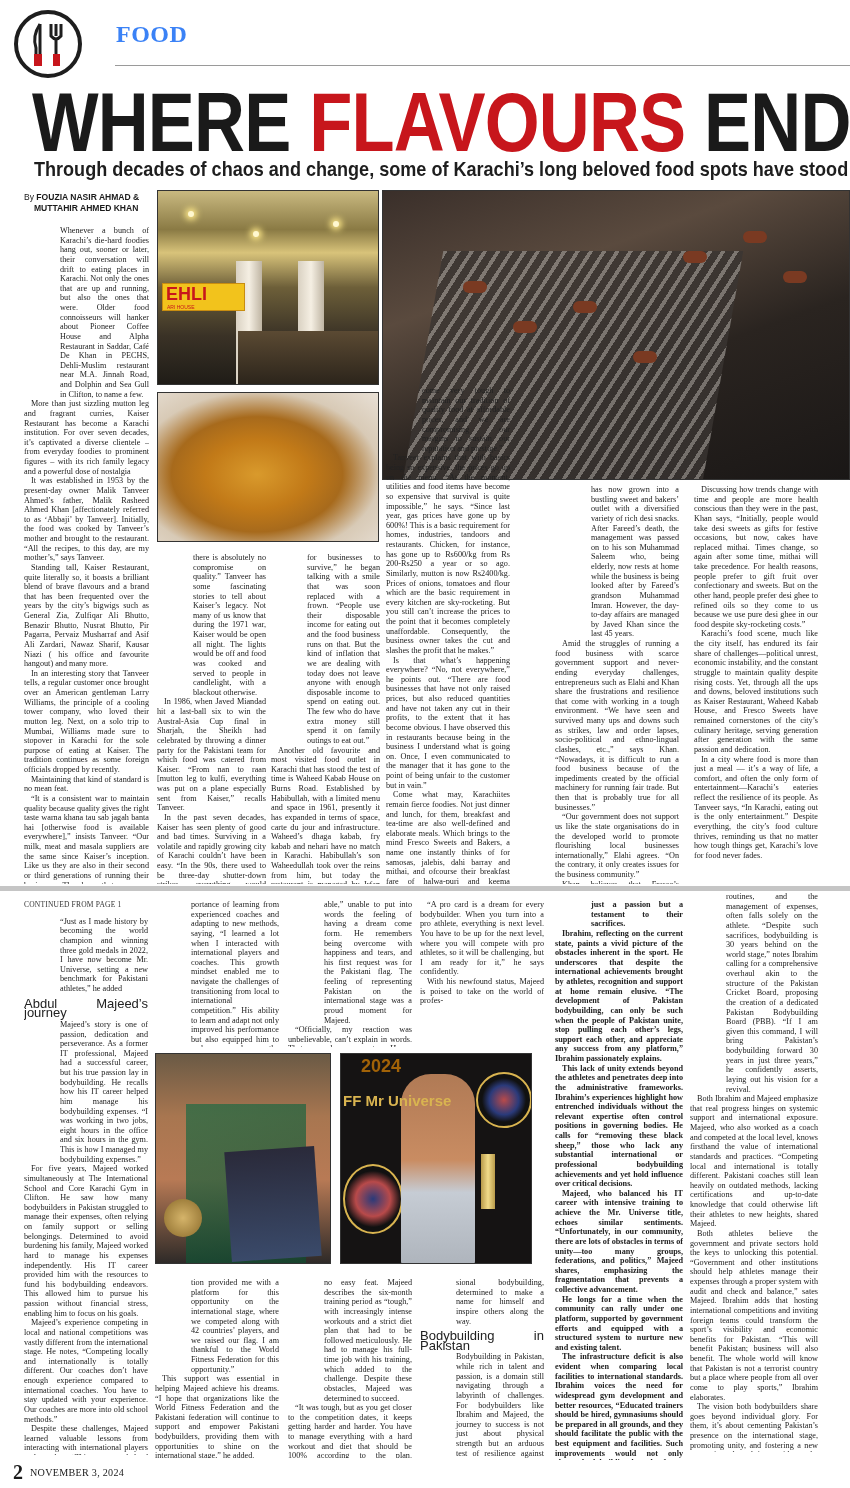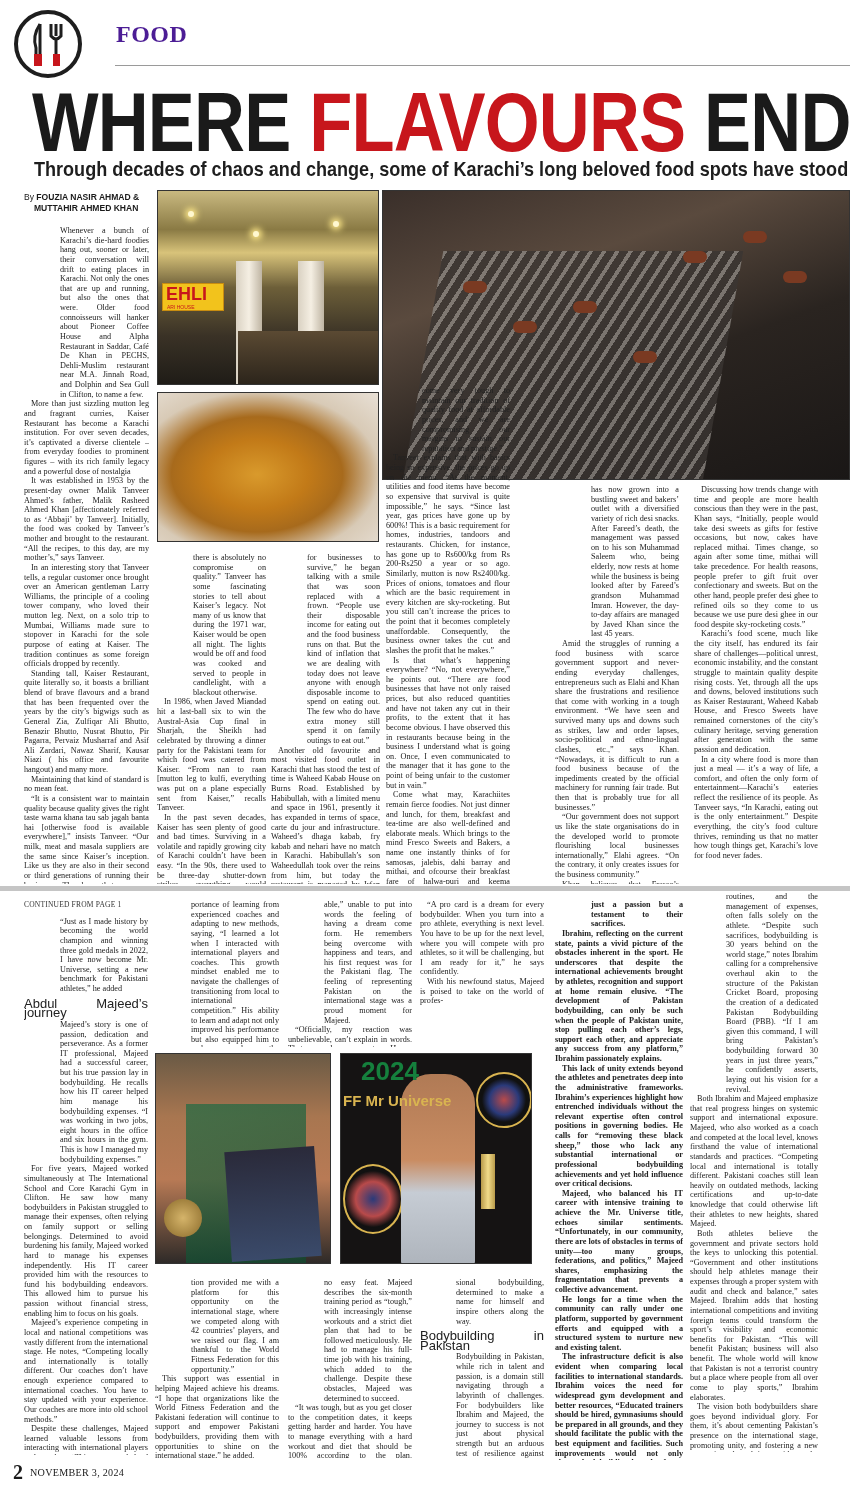--- a/index.html
+++ b/index.html
@@ -4,21 +4,21 @@
 <style>
   * { box-sizing: border-box; margin: 0; padding: 0; }
   html, body { width: 850px; height: 1488px; background: #ffffff; overflow: hidden; }
   body { position: relative; font-family: "DejaVu Serif", serif; color: #1a1a1a; }
 
   .abs { position: absolute; }
 
   
   .logo { left: 14px; top: 10px; width: 68px; height: 68px; border: 4px solid #1e1e1e; border-radius: 50%; }
   .logo svg { width: 100%; height: 100%; }
-  .section-label { left: 116px; top: 21px; font-family: "Liberation Serif", serif; font-weight: bold; font-size: 24px; color: #4c1d95; letter-spacing: 0.5px; text-align: right; }
+  .section-label { left: 116px; top: 21px; font-family: "Liberation Serif", serif; font-weight: bold; font-size: 24px; color: #3b82f6; letter-spacing: 0.5px; text-align: right; }
   .header-rule { left: 115px; top: 65px; width: 735px; height: 1px; background: #9a9a9a; }
 
   .headline { left: 32px; top: 82px; width: 818px; font-family: "Liberation Sans", sans-serif; font-weight: bold; font-size: 84px; line-height: 80px; letter-spacing: -1px; transform: scaleX(0.84); transform-origin: left top; white-space: nowrap; }
   .headline .red { color: #c7161c; }
 
   .deck { left: 34px; top: 157px; width: 820px; font-family: "Liberation Sans", sans-serif; font-weight: bold; font-size: 21px; white-space: nowrap; transform: scaleX(0.86); transform-origin: left top; color: #1e1e1e; }
 
   .byline { left: 24px; top: 191px; font-family: "Liberation Sans", sans-serif; font-size: 9.5px; line-height: 11px; transform: scaleX(0.9); transform-origin: left top; }
   .byline b { font-weight: bold; }
   .byline .l2 { padding-left: 11px; }
@@ -26,39 +26,39 @@
   
   .col { font-family: "Liberation Serif", serif; font-size: 8.2px; line-height: 9.62px; text-align: justify; color: #222; hyphens: auto; overflow: hidden; }
   .col p { text-indent: 7px; }
   .col p.noind { text-indent: 0; margin-left: 36px; }
   .col h4 { font-family: "Liberation Sans", sans-serif; font-weight: normal; font-size: 13px; margin: 5px 0 2px; text-indent: 0; }
   .cont-label { font-family: "Liberation Serif", serif; font-size: 7.5px; color: #333; margin-bottom: 7px; letter-spacing: 0.2px; }
 
   
   .photo { overflow: hidden; border: 1px solid #333; }
   .photo-restaurant { left: 157px; top: 190px; width: 222px; height: 195px; background: linear-gradient(180deg, #c9b980 0%, #8a7a44 20%, #d8c37a 32%, #6d5f39 50%, #3a3226 75%, #1f1c17 100%); }
-  .photo-restaurant .sign { position: absolute; left: 4px; top: 92px; width: 62px; height: 28px; background: #f2c31c; border: 1px solid #c88d10; }
+  .photo-restaurant .sign { position: absolute; left: 4px; top: 92px; width: 83px; height: 28px; background: #f2c31c; border: 1px solid #c88d10; }
   .photo-restaurant .sign span { display:block; font-family: "Liberation Sans", sans-serif; font-weight: bold; color: #c7161c; font-size: 18px; line-height: 20px; padding-left: 3px; }
   .photo-restaurant .sign small { display:block; font-family: "Liberation Sans", sans-serif; font-size: 5px; color:#c7161c; padding-left: 4px; line-height: 6px;}
   .photo-restaurant .pillar { position: absolute; top: 70px; width: 26px; height: 125px; background: linear-gradient(90deg, #d9d1c2, #f5efe3, #bfb5a3); }
   .photo-restaurant .counter { position:absolute; left: 80px; top: 140px; width: 140px; height: 55px; background: linear-gradient(180deg,#5b4a33,#2a231a); }
   .photo-restaurant .lamp { position:absolute; width:6px; height:6px; border-radius:50%; background:#fff8d0; box-shadow:0 0 6px 3px #ffe98a; }
 
   .photo-samosa { left: 157px; top: 392px; width: 222px; height: 150px; background: radial-gradient(ellipse at 45% 55%, #d99a2c 0%, #c27a18 30%, #a76a1c 50%, #d8cab6 72%, #e8e0d6 100%); }
   .photo-grill { left: 382px; top: 190px; width: 468px; height: 290px; background: linear-gradient(160deg, #3a2f2a 0%, #5a4a3e 30%, #2a2420 60%, #1a1716 100%); }
   .photo-grill .grate { position:absolute; left: 40px; top: 60px; width: 300px; height: 230px; background: repeating-linear-gradient(115deg, #8a8580 0 4px, #3a3532 4px 12px); transform: skewX(-10deg); opacity: 0.8; }
   .photo-grill .meat { position:absolute; width: 24px; height: 12px; border-radius: 6px; background: #7a3a22; }
 
   .photo-athlete1 { left: 155px; top: 1053px; width: 176px; height: 211px; background: linear-gradient(180deg, #6a5a45 0%, #a87650 30%, #b87a55 60%, #2e2a28 100%); }
   .photo-athlete1 .flag { position:absolute; left: 30px; top: 50px; width: 120px; height: 161px; background: linear-gradient(160deg,#1d6b44,#0f4c30); opacity:0.7; }
   .photo-athlete1 .medal { position:absolute; left: 8px; top: 145px; width: 38px; height: 38px; border-radius:50%; background: radial-gradient(circle,#d5b46a,#8a6a2a); }
   .photo-athlete1 .cert { position:absolute; left: 72px; top: 95px; width: 90px; height: 110px; background: linear-gradient(180deg,#2a2a3a,#3a4a6a); transform: rotate(-4deg); }
 
   .photo-athlete2 { left: 340px; top: 1053px; width: 192px; height: 211px; background: #151313; }
-  .photo-athlete2 .year { position:absolute; left: 20px; top: 2px; font-family: "Liberation Sans", sans-serif; font-weight: bold; font-size: 26px; color: #15803d; }
+  .photo-athlete2 .year { position:absolute; left: 20px; top: 2px; font-family: "Liberation Sans", sans-serif; font-weight: bold; font-size: 18px; color: #a16207; }
   .photo-athlete2 .banner { position:absolute; left: 2px; top: 38px; font-family: "Liberation Sans", sans-serif; font-weight: bold; font-size: 15px; color: #d9b450; white-space: nowrap; }
   .photo-athlete2 .body { position:absolute; left: 60px; top: 20px; width: 74px; height: 191px; background: linear-gradient(180deg,#b07a55 0%, #c98c62 45%, #c6ccd4 62%, #aeb4bc 100%); border-radius: 30px 30px 4px 4px; }
   .photo-athlete2 .emblem { position:absolute; left: 135px; top: 18px; width: 56px; height: 56px; border-radius:50%; background: radial-gradient(circle,#b84a4a 0%,#2a3a7a 40%,#111 60%); border: 2px solid #d9b450; }
   .photo-athlete2 .emblem2 { position:absolute; left: 2px; top: 110px; width: 60px; height: 70px; border-radius:50%; background: radial-gradient(circle,#2a3a7a 0%,#b84a4a 40%,#111 65%); border: 2px solid #d9b450; }
   .photo-athlete2 .trophy { position:absolute; left: 140px; top: 100px; width: 14px; height: 55px; background: linear-gradient(90deg,#b89a4a,#f2dc8a,#b89a4a); }
 
   .divider-band { left: 0; top: 886px; width: 850px; height: 5px; background: #c5c5c5; }
 
   .footer-page { left: 13px; top: 1461px; font-family: "Liberation Serif", serif; font-size: 20px; font-weight: bold; }
   .footer-date { left: 30px; top: 1466px; font-family: "Liberation Serif", serif; font-size: 11px; letter-spacing: 0.3px; transform: scaleX(0.92); transform-origin: left top; }
@@ -115,22 +115,22 @@
   <div class="meat" style="left:250px;top:160px;"></div>
   <div class="meat" style="left:300px;top:60px;"></div>
   <div class="meat" style="left:360px;top:40px;"></div>
   <div class="meat" style="left:400px;top:80px;"></div>
 </div>
 
 <div class="abs col" style="left:24px; top:226px; width:125px; height:658px;">
   <p class="noind">Whenever a bunch of Karachi’s die-hard foodies hang out, sooner or later, their conversation will drift to eating places in Karachi. Not only the ones that are up and running, but also the ones that were. Older food connoisseurs will hanker about Pioneer Coffee House and Alpha Restaurant in Saddar, Café De Khan in PECHS, Dehli-Muslim restaurant near M.A. Jinnah Road, and Dolphin and Sea Gull in Clifton, to name a few.</p>
   <p>More than just sizzling mutton leg and fragrant curries, Kaiser Restaurant has become a Karachi institution. For over seven decades, it’s captivated a diverse clientele – from everyday foodies to prominent figures – with its rich family legacy and a powerful dose of nostalgia</p>
   <p>It was established in 1953 by the present-day owner Malik Tanveer Ahmed’s father, Malik Rasheed Ahmed Khan [affectionately referred to as ‘Abbaji’ by Tanveer]. Initially, the food was cooked by Tanveer’s mother and brought to the restaurant. “All the recipes, to this day, are my mother’s,” says Tanveer.</p>
+  <p>Standing tall, Kaiser Restaurant, quite literally so, it boasts a brilliant blend of brave flavours and a brand that has been frequented over the years by the city’s bigwigs such as General Zia, Zulfiqar Ali Bhutto, Benazir Bhutto, Nusrat Bhutto, Pir Pagarra, Pervaiz Musharraf and Asif Ali Zardari, Nawaz Sharif, Kausar Niazi ( his office and favourite hangout) and many more.</p>
   <p>In an interesting story that Tanveer tells, a regular customer once brought over an American gentleman Larry Williams, the principle of a cooling tower company, who loved their mutton leg. Next, on a solo trip to Mumbai, Williams made sure to stopover in Karachi for the sole purpose of eating at Kaiser. The tradition continues as some foreign officials dropped by recently.</p>
-  <p>Standing tall, Kaiser Restaurant, quite literally so, it boasts a brilliant blend of brave flavours and a brand that has been frequented over the years by the city’s bigwigs such as General Zia, Zulfiqar Ali Bhutto, Benazir Bhutto, Nusrat Bhutto, Pir Pagarra, Pervaiz Musharraf and Asif Ali Zardari, Nawaz Sharif, Kausar Niazi ( his office and favourite hangout) and many more.</p>
   <p>Maintaining that kind of standard is no mean feat.</p>
   <p>“It is a consistent war to maintain quality because quality gives the right taste warna khana tau sab jagah banta hai [otherwise food is available everywhere],” insists Tanveer. “Our milk, meat and masala suppliers are the same since Kaiser’s inception. Like us they are also in their second or third generations of running their businesses. They know that</p>
 </div>
 
 <div class="abs col" style="left:157px; top:553px; width:109px; height:331px;">
   <p class="noind">there is absolutely no compromise on quality.” Tanveer has some fascinating stories to tell about Kaiser’s legacy. Not many of us know that during the 1971 war, Kaiser would be open all night. The lights would be off and food was cooked and served to people in candlelight, with a blackout otherwise.</p>
   <p>In 1986, when Javed Miandad hit a last-ball six to win the Austral-Asia Cup final in Sharjah, the Sheikh had celebrated by throwing a dinner party for the Pakistani team for which food was catered from Kaiser. “From nan to raan [mutton leg to kulfi, everything was put on a plane especially sent from Kaiser,” recalls Tanveer.</p>
   <p>In the past seven decades, Kaiser has seen plenty of good and bad times. Surviving in a volatile and rapidly growing city of Karachi couldn’t have been easy. “In the 90s, there used to be three-day shutter-down strikes, everything would become isolated,” shares Tanveer. “It was a bloody era and one of the toughest times to survive. Not just the food business, all businesses suffered and many people left the country.”</p>
 
 </div>

